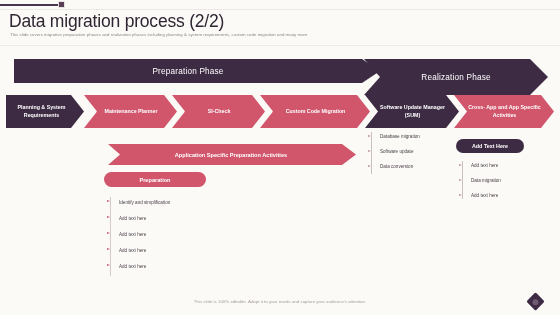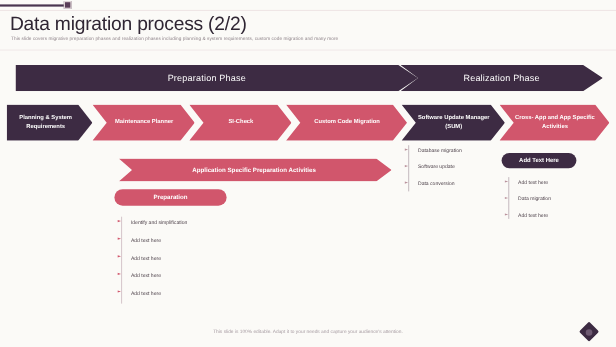--- a/index.html
+++ b/index.html
@@ -58,21 +58,21 @@
     color: #FFFFFF; font-weight: normal;
     font-size: 8.2px; letter-spacing: 0.2px;
   }
   #phase-prep {
     left: 14px; top: 59px; width: 366px; height: 24px;
     background: #3D2B43;
     clip-path: polygon(0 0, calc(100% - 18px) 0, 100% 50%, calc(100% - 18px) 100%, 0 100%);
     padding-right: 18px;
   }
   #phase-real {
-    left: 364px; top: 59px; width: 184px; height: 24px;
+    left: 364px; top: 59px; width: 184px; height: 36px;
     background: #3D2B43;
     clip-path: polygon(0 0, calc(100% - 18px) 0, 100% 50%, calc(100% - 18px) 100%, 0 100%, 16px 50%);
     padding-right: 14px; padding-left: 14px;
   }
 
   
   .step {
     position: absolute; top: 95px; height: 33px;
     display: flex; align-items: center; justify-content: center;
     text-align: center; color: #FFFFFF;

